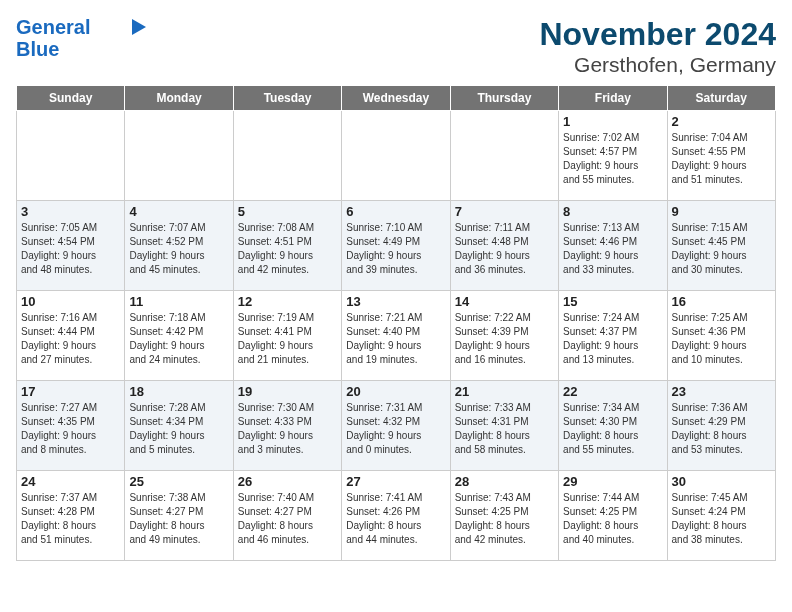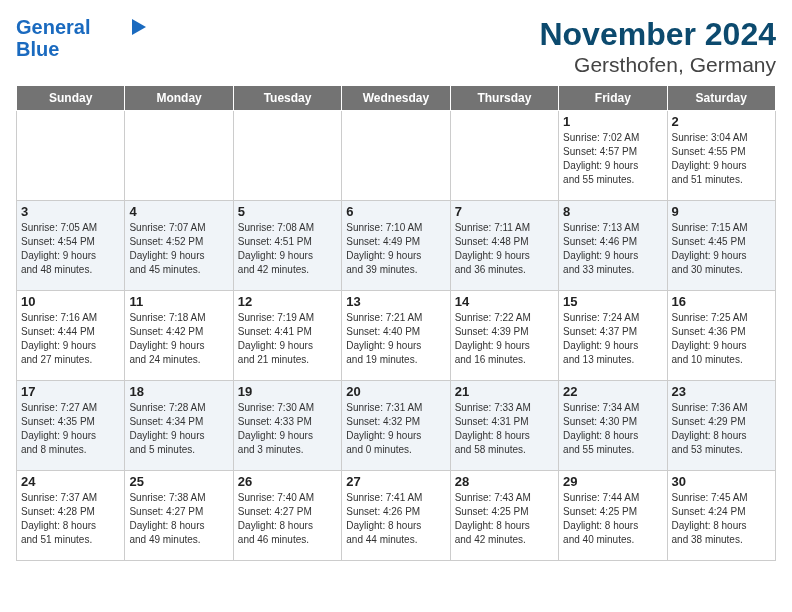--- a/index.html
+++ b/index.html
@@ -140,21 +140,21 @@
         <td class="empty-cell"></td>
         <td>
           <span class="day-num">1</span>
           <div class="day-info" style="white-space: pre-line;">Sunrise: 7:02 AM
 Sunset: 4:57 PM
 Daylight: 9 hours
 and 55 minutes.</div>
         </td>
         <td>
           <span class="day-num">2</span>
-          <div class="day-info" style="white-space: pre-line;">Sunrise: 3:04 AM
+          <div class="day-info" style="white-space: pre-line;">Sunrise: 7:04 AM
 Sunset: 4:55 PM
 Daylight: 9 hours
 and 51 minutes.</div>
         </td>
       </tr>
       <tr>
         <td>
           <span class="day-num">3</span>
           <div class="day-info" style="white-space: pre-line;">Sunrise: 7:05 AM
 Sunset: 4:54 PM

